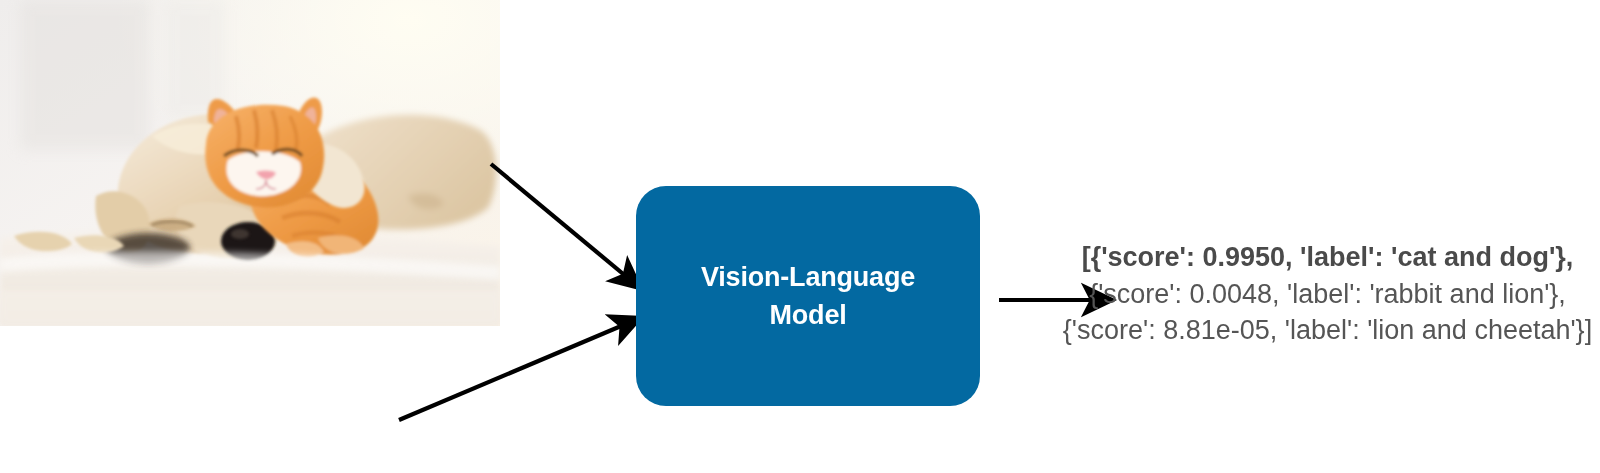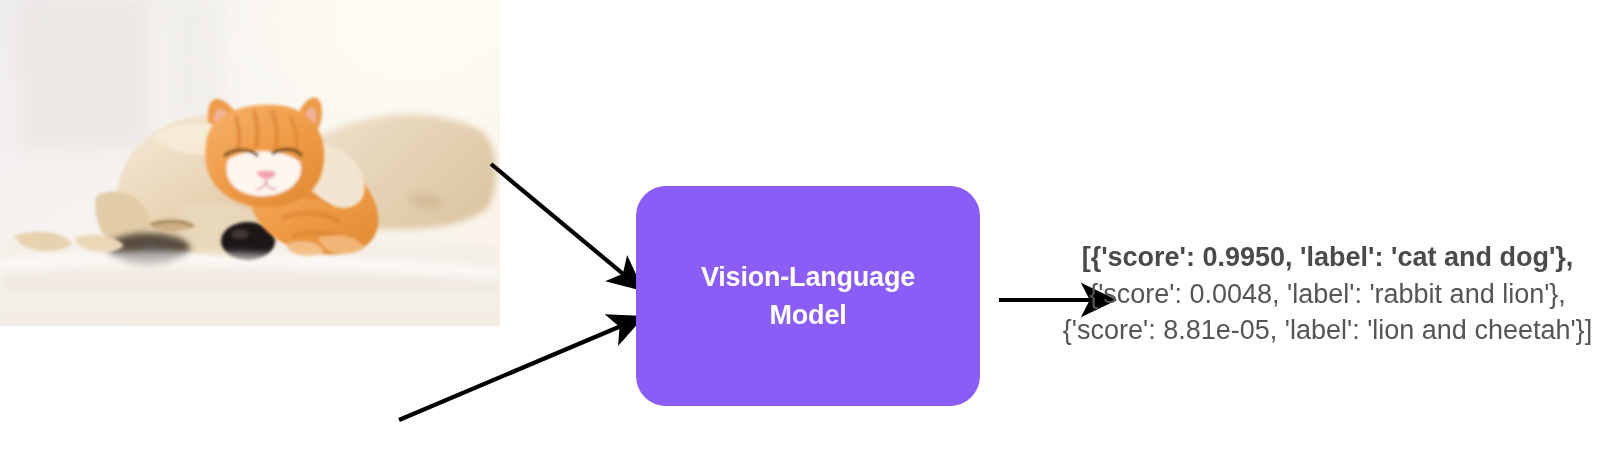--- a/index.html
+++ b/index.html
@@ -233,21 +233,21 @@
       </marker>
     </defs>
 
     <line x1="491" y1="164" x2="640" y2="288" stroke="#000000" stroke-width="4.2" marker-end="url(#ah)"></line>
 
     <line x1="399" y1="420" x2="640" y2="318" stroke="#000000" stroke-width="4.2" marker-end="url(#ah)"></line>
 
     <line x1="999" y1="300" x2="1112" y2="300" stroke="#000000" stroke-width="4.2" marker-end="url(#ah)"></line>
   </svg>
 
-  <div id="model-box" style="background: #8b5cf6;">
+  <div id="model-box" style="background: #0369a1;">
     <div id="model-box-label" style="color: rgb(255, 255, 255);">Vision-Language
 Model</div>
   </div>
 
 
   <div id="output-text" style="color: rgb(85, 85, 85);">
     <span class="out-line bold">[{'score': 0.9950, 'label': 'cat and dog'},</span>
     <span class="out-line">{'score': 0.0048, 'label': 'rabbit and lion'},</span>
     <span class="out-line">{'score': 8.81e-05, 'label': 'lion and cheetah'}]</span>
   </div>

